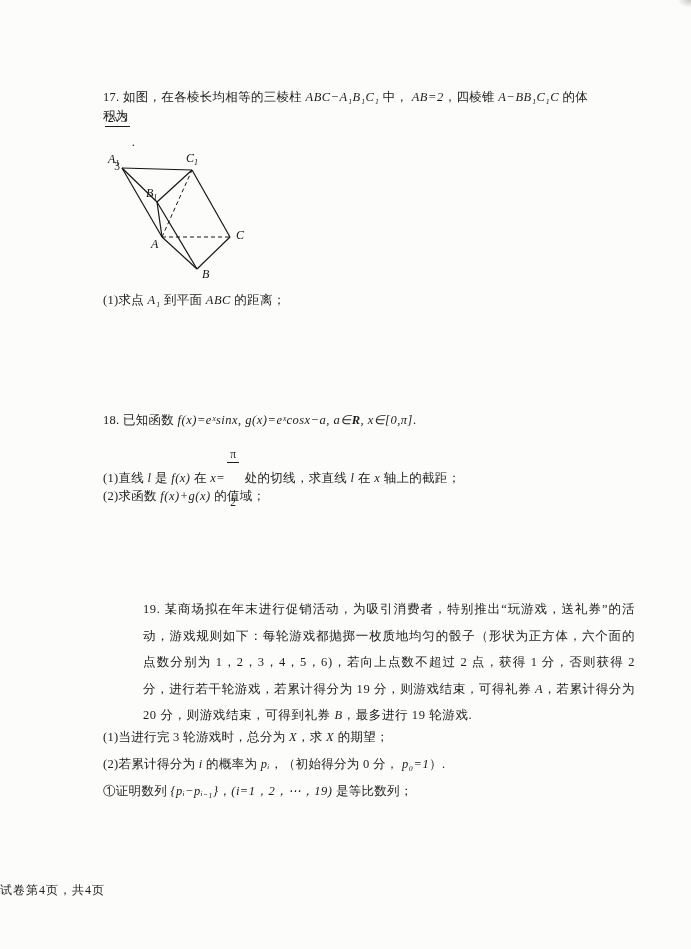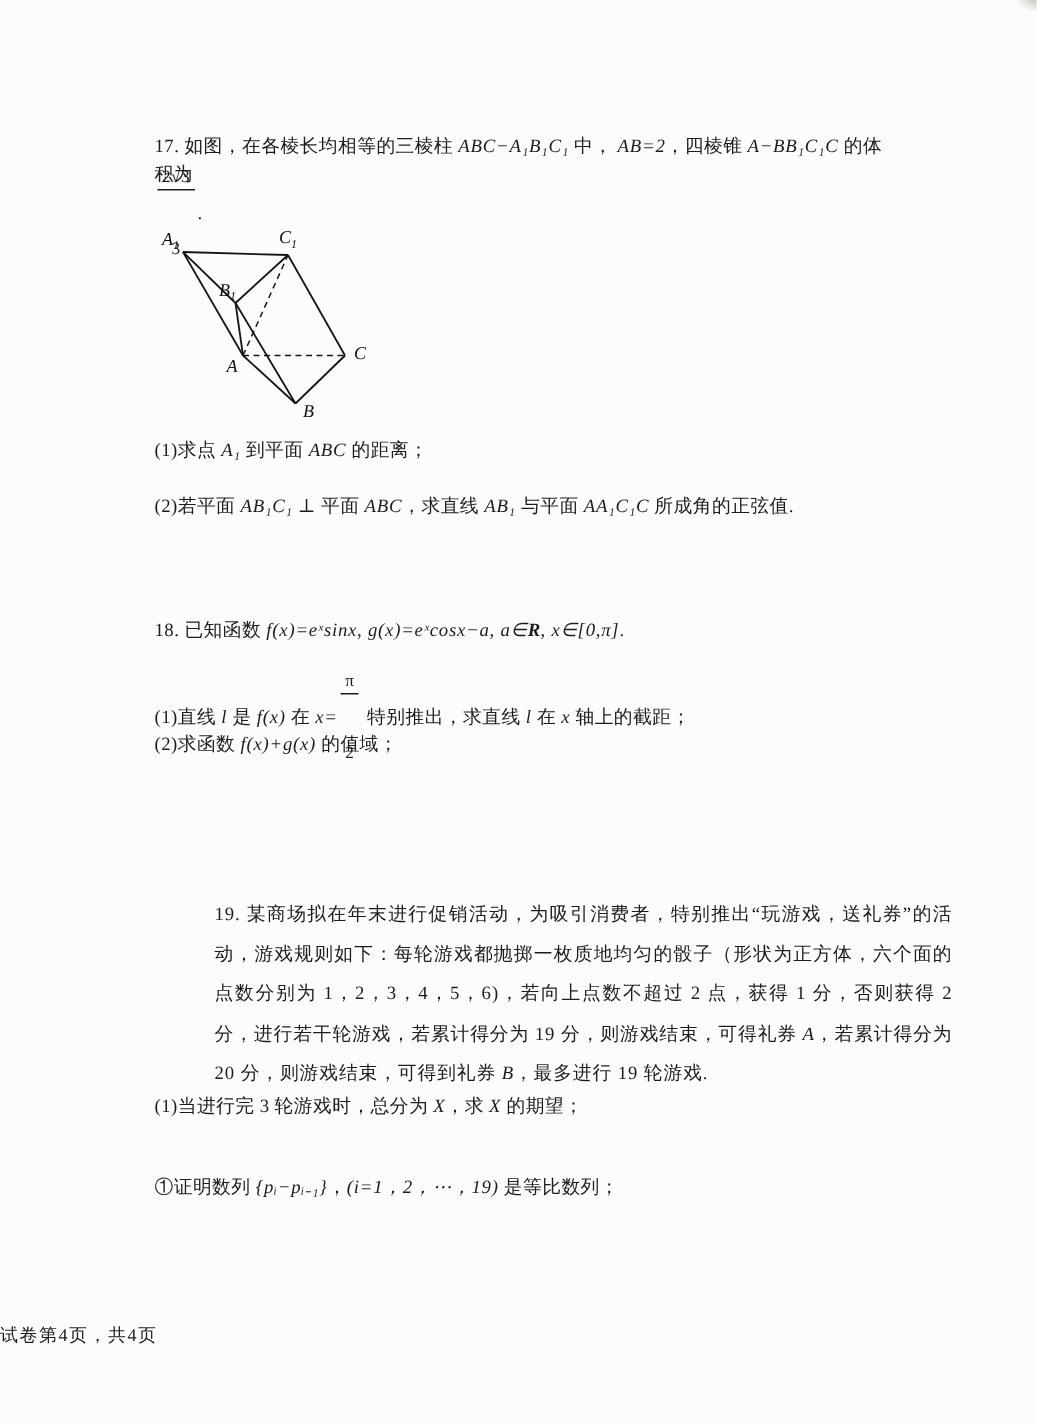--- a/index.html
+++ b/index.html
@@ -82,28 +82,28 @@
       <text x="2" y="16"><tspan>A</tspan><tspan class="ssub" dy="3">1</tspan></text>
       <text x="80" y="15"><tspan>C</tspan><tspan class="ssub" dy="3">1</tspan></text>
       <text x="40" y="50"><tspan>B</tspan><tspan class="ssub" dy="3">1</tspan></text>
       <text x="45" y="101"><tspan>A</tspan></text>
       <text x="130" y="92"><tspan>C</tspan></text>
       <text x="96" y="131"><tspan>B</tspan></text>
     </svg>
   </div>
 
   <div class="line" style="top:291px"><span class="seg-t">(1)求点 </span><span class="seg-m">A₁</span><span class="seg-t"> 到平面 </span><span class="seg-m">ABC</span><span class="seg-t"> 的距离；</span></div>
-  <div class="line" style="top:328px"><span class="seg-t">(2)若平面 </span><span class="seg-m">AB₁C₁</span><span class="seg-t"> ⊥ 平面 </span><span class="seg-m">ABC</span><span class="seg-t">，求直线 </span><span class="seg-m">AB₁</span><span class="seg-t"> 与平面 </span><span class="seg-m">AA₁C₁C</span><span class="seg-t"> 所成角的正弦值.</span></div>
 
   <div class="line" style="top:411px"><span class="seg-t">18. 已知函数 </span><span class="seg-m">f(x)=eˣsinx, g(x)=eˣcosx−a, a∈</span><span class="seg-b">R</span><span class="seg-m">, x∈[0,π]</span><span class="seg-t">.</span></div>
   <div class="line" style="top:449px"><span class="seg-t">(1)直线 </span><span class="seg-m">l</span><span class="seg-t"> 是 </span><span class="seg-m">f(x)</span><span class="seg-t"> 在 </span><span class="seg-m">x=</span><span class="frac">
         <span class="num">π</span>
         <span class="den">2</span>
-      </span><span class="seg-t"> 特别推出，求直线 </span><span class="seg-m">l</span><span class="seg-t"> 在 </span><span class="seg-m">x</span><span class="seg-t"> 轴上的截距；</span></div>
+      </span><span class="seg-t"> 处的切线，求直线 </span><span class="seg-m">l</span><span class="seg-t"> 在 </span><span class="seg-m">x</span><span class="seg-t"> 轴上的截距；</span></div>
   <div class="line" style="top:487px"><span class="seg-t">(2)求函数 </span><span class="seg-m">f(x)+g(x)</span><span class="seg-t"> 的值域；</span></div>
 
   <div class="line para" style="top:596px"><span class="seg-t">19. 某商场拟在年末进行促销活动，为吸引消费者，特别推出“玩游戏，送礼券”的活动，游戏规则如下：每轮游戏都抛掷一枚质地均匀的骰子（形状为正方体，六个面的点数分别为 1，2，3，4，5，6)，若向上点数不超过 2 点，获得 1 分，否则获得 2 分，进行若干轮游戏，若累计得分为 19 分，则游戏结束，可得礼券 </span><span class="seg-m">A</span><span class="seg-t">，若累计得分为 20 分，则游戏结束，可得到礼券 </span><span class="seg-m">B</span><span class="seg-t">，最多进行 19 轮游戏.</span></div>
   <div class="line" style="top:728px"><span class="seg-t">(1)当进行完 3 轮游戏时，总分为 </span><span class="seg-m">X</span><span class="seg-t">，求 </span><span class="seg-m">X</span><span class="seg-t"> 的期望；</span></div>
+  <div class="line" style="top:755px"><span class="seg-t">(2)若累计得分为 </span><span class="seg-m">i</span><span class="seg-t"> 的概率为 </span><span class="seg-m">pᵢ</span><span class="seg-t">，（初始得分为 0 分， </span><span class="seg-m">p₀=1</span><span class="seg-t">）.</span></div>
   <div class="line" style="top:782px"><span class="seg-t">①证明数列 </span><span class="seg-m">{pᵢ−pᵢ₋₁}</span><span class="seg-t">，</span><span class="seg-m">(i=1，2，⋯，19)</span><span class="seg-t"> 是等比数列；</span></div>
 
   <div class="footer">试卷第4页，共4页</div>
 
 </div>
 
 </body></html>

